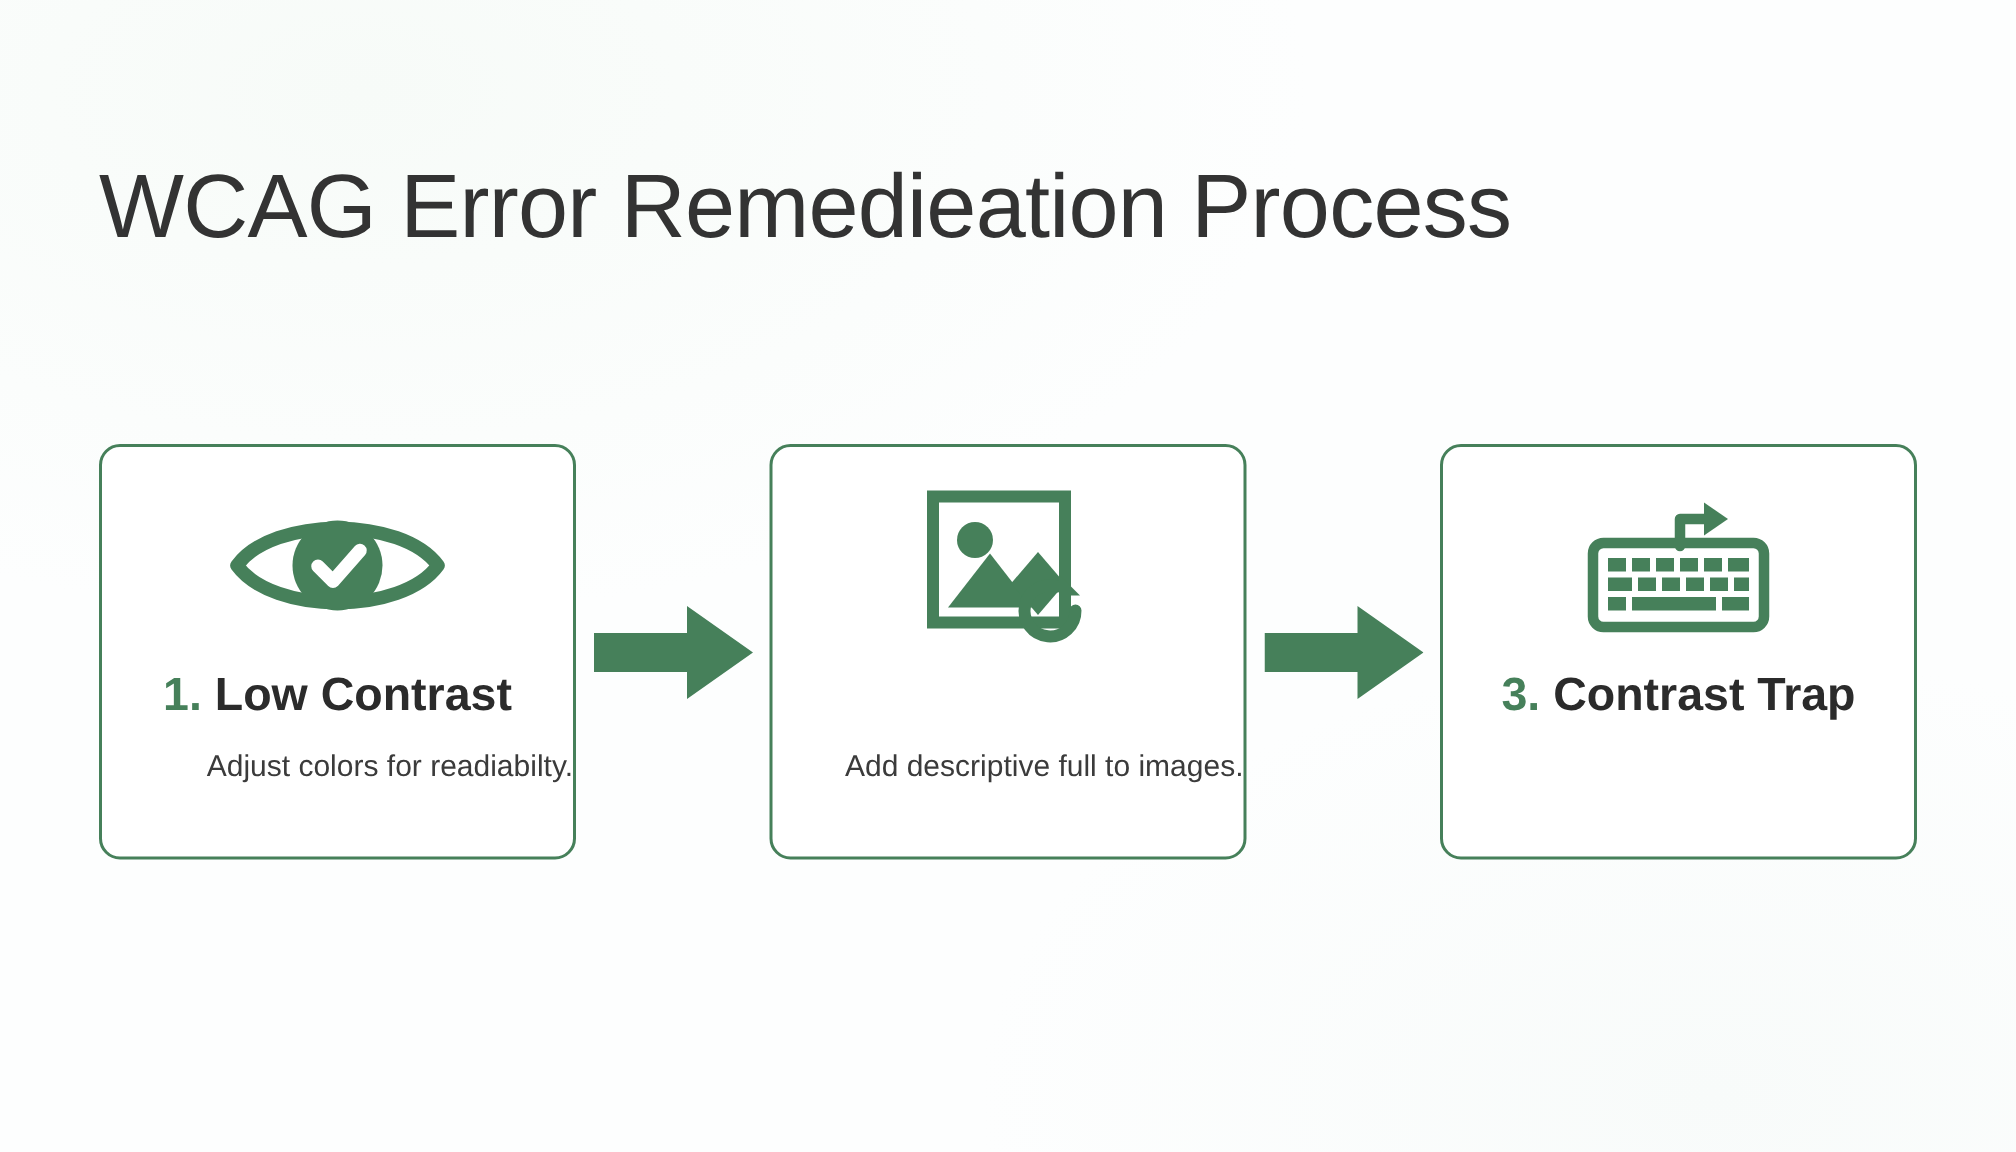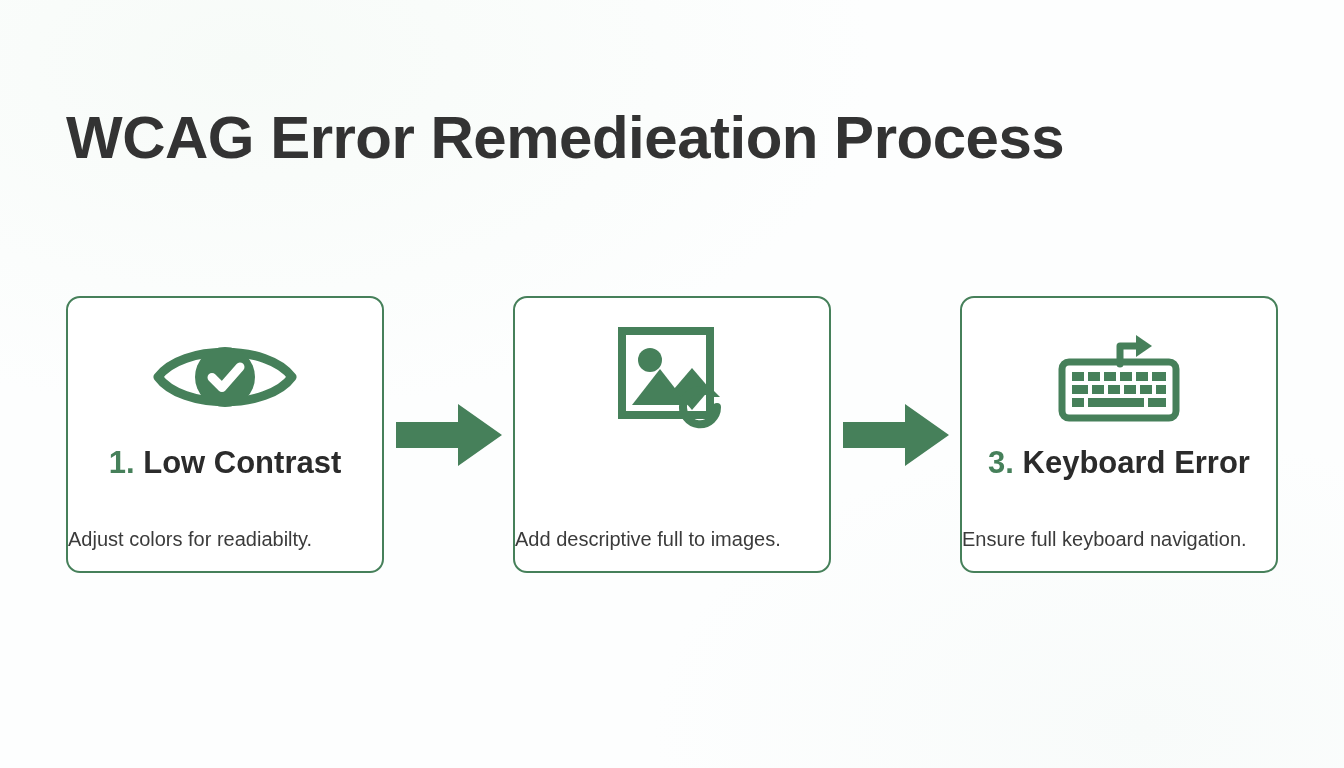--- a/index.html
+++ b/index.html
@@ -22,21 +22,21 @@
       radial-gradient(ellipse 900px 500px at 18% 8%, #f7fbf8 0%, rgba(247,251,248,0) 70%),
       radial-gradient(ellipse 700px 420px at 85% 95%, #f8fbfa 0%, rgba(248,251,250,0) 70%),
       #fdfefe;
   }
 
   .page-title {
     position: absolute;
     left: 66px;
     top: 106px;
     font-size: 60px;
-    font-weight: bold;
+    font-weight: normal;
     color: #333333;
     letter-spacing: -0.5px;
     line-height: 1.05;
     white-space: nowrap;
   }
 
   .flow {
     position: absolute;
     left: 0;
     top: 294px;
@@ -83,25 +83,24 @@
   }
   .card-title .num {
     color: #46805a;
   }
 
   .card-desc {
     position: absolute;
     left: 0;
     right: 0;
     top: 202px;
-    text-align: left;
+    text-align: right;
     font-size: 20px;
     color: #3b3b3b;
     white-space: nowrap;
-    margin-top: 28px;
   }
 
   .arrow-gap {
     flex: 0 0 auto;
     width: 129px;
     display: flex;
     align-items: center;
     justify-content: center;
   }
   .arrow-gap svg { display: block; }
@@ -178,19 +177,18 @@
             <rect x="102" y="57" width="10" height="9"></rect>
 
             <rect x="18" y="70" width="12" height="9"></rect>
             <rect x="34" y="70" width="56" height="9"></rect>
             <rect x="94" y="70" width="18" height="9"></rect>
           </g>
         </svg>
       </div>
       <div class="card-title">
         <span class="num">3.</span>
-        <span>Keyboard Error</span>
+        <span>Contrast Trap</span>
       </div>
-      <div class="card-desc">Ensure full keyboard navigation.</div>
     </div>
 
   </div>
 </div>
 
 </body></html>

